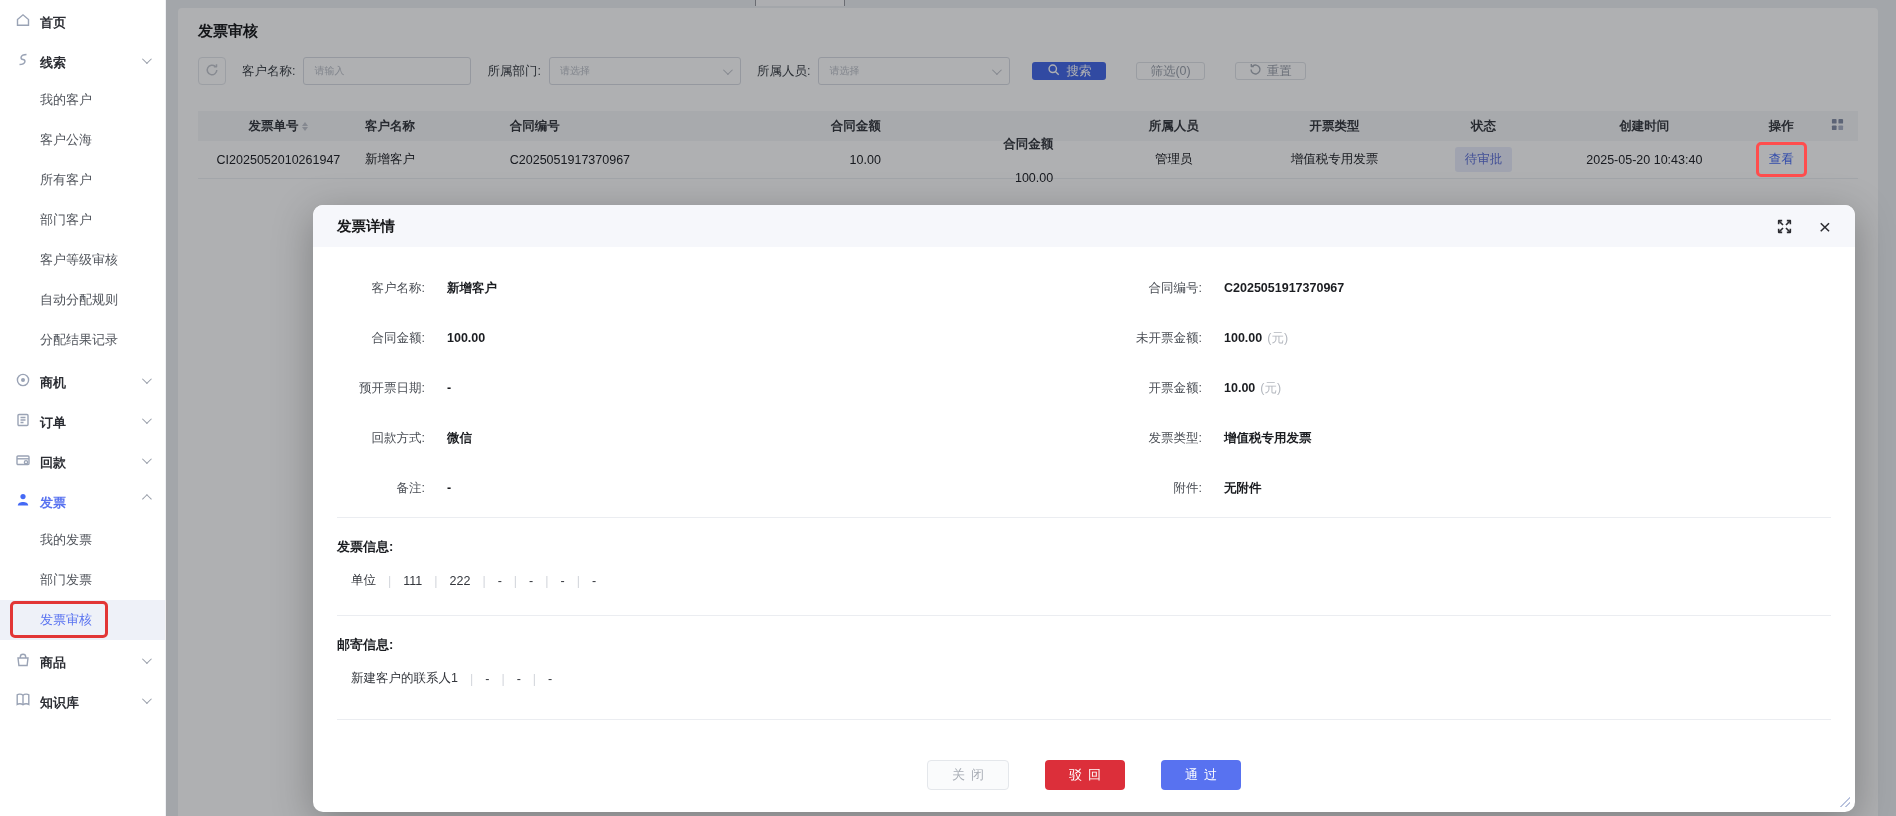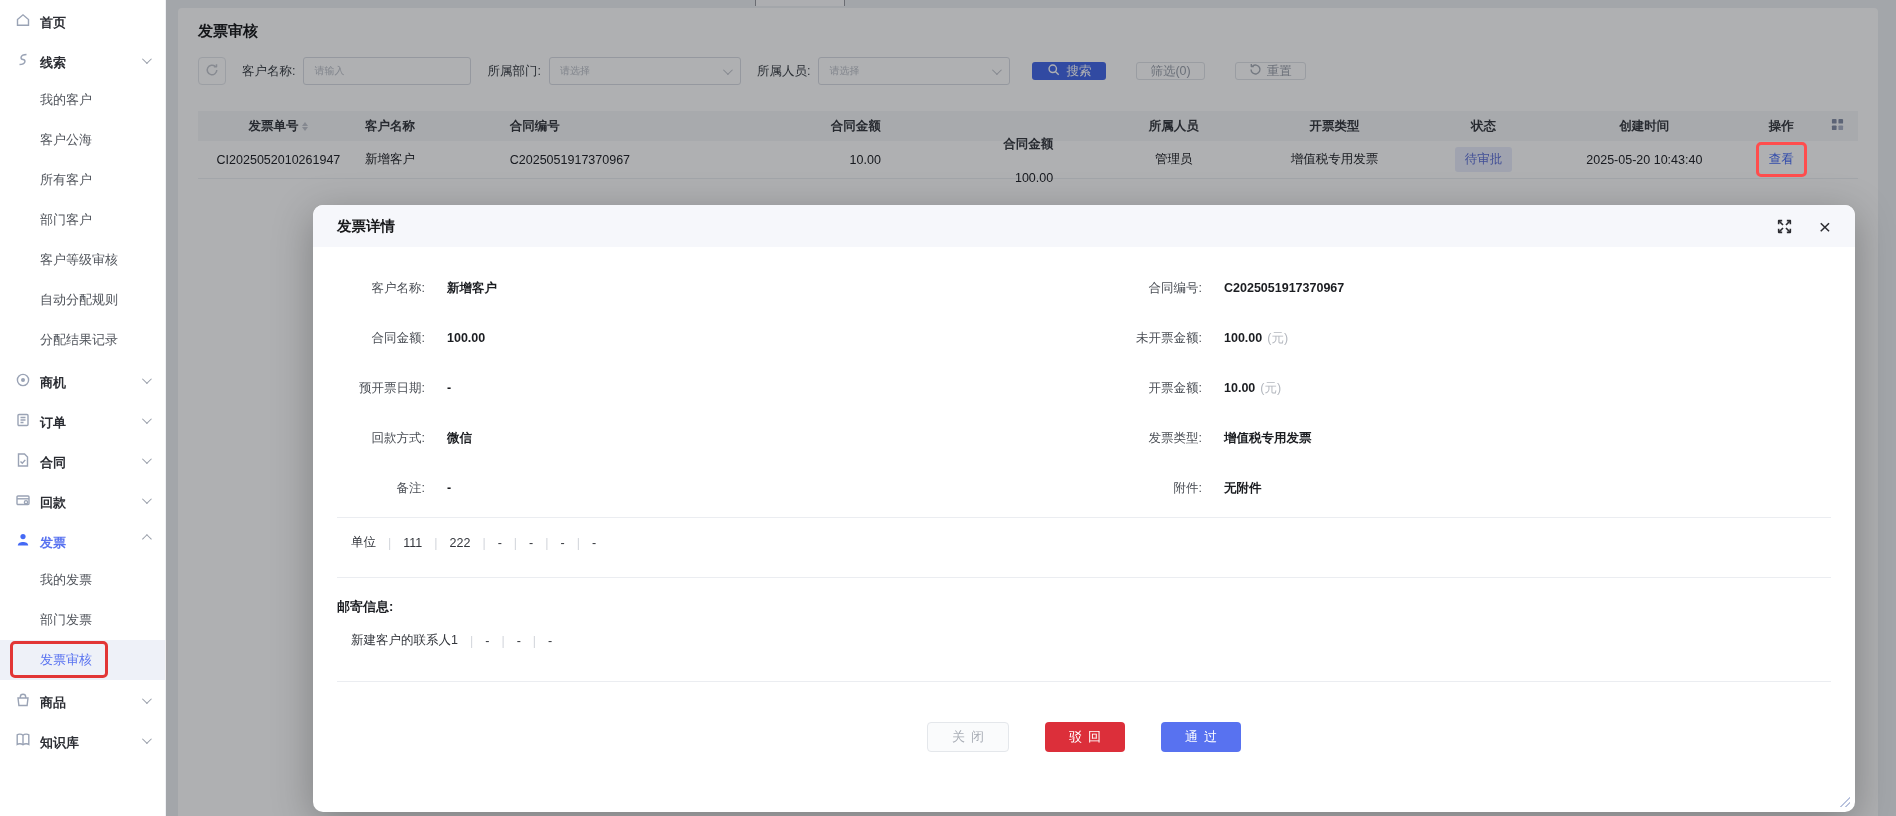--- a/index.html
+++ b/index.html
@@ -149,30 +149,20 @@
             <rect x="3" y="2.5" width="10" height="11" rx="1"></rect>
             <path d="M5.5 5.5 h5 M5.5 8 h5 M5.5 10.5 h3"></path>
           </svg>
       </span>
       <span class="lbl">订单</span>
       <span class="chev down"></span>
     </div>
     <div class="side-item top">
       <span class="icon">
         <svg width="16" height="16" viewBox="0 0 16 16" fill="none" stroke="#9aa3b5" stroke-width="1.4">
-            <path d="M3.5 2 h6 l3 3 v9 h-9 Z"></path>
-            <path d="M5.5 9.5 l1.8 1.8 3-3.4"></path>
-          </svg>
-      </span>
-      <span class="lbl">合同</span>
-      <span class="chev down"></span>
-    </div>
-    <div class="side-item top">
-      <span class="icon">
-        <svg width="16" height="16" viewBox="0 0 16 16" fill="none" stroke="#9aa3b5" stroke-width="1.4">
             <rect x="2" y="4" width="12" height="8.5" rx="1"></rect>
             <path d="M2 6.8 h12"></path>
             <circle cx="11" cy="10.2" r="1.6"></circle>
           </svg>
       </span>
       <span class="lbl">回款</span>
       <span class="chev down"></span>
     </div>
     <div class="side-item top parent-active">
       <span class="icon">
@@ -377,20 +367,21 @@
             <span class="flabel">备注:</span>
             <span class="fvalue">-</span>
           </div>
         <div class="frow fr">
             <span class="flabel">附件:</span>
             <span class="fvalue">无附件</span>
           </div>
       </div>
 
       <div class="divider d1"></div>
+      <div class="section-title">发票信息:</div>
       <ul class="info-items">
 
       <li>单位</li>
           <li>111</li>
           <li>222</li>
           <li>-</li>
           <li>-</li>
           <li>-</li>
           <li>-</li>
         </ul>

